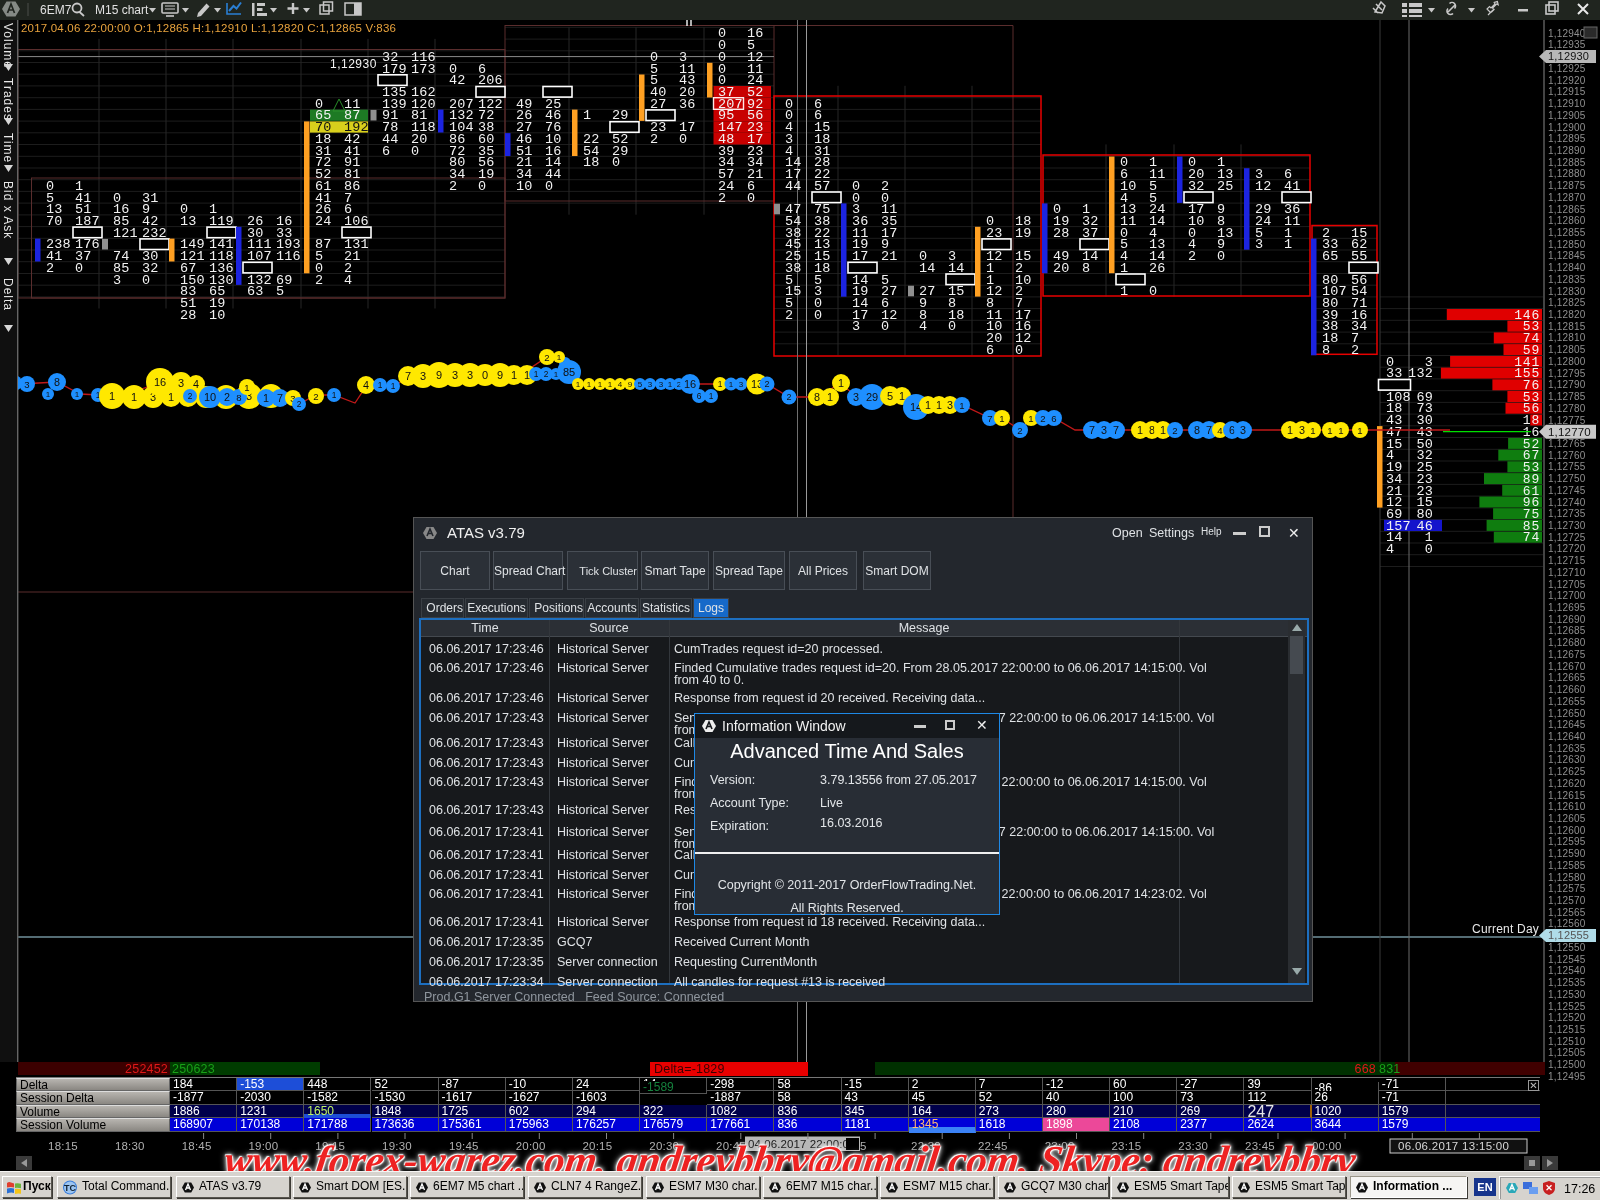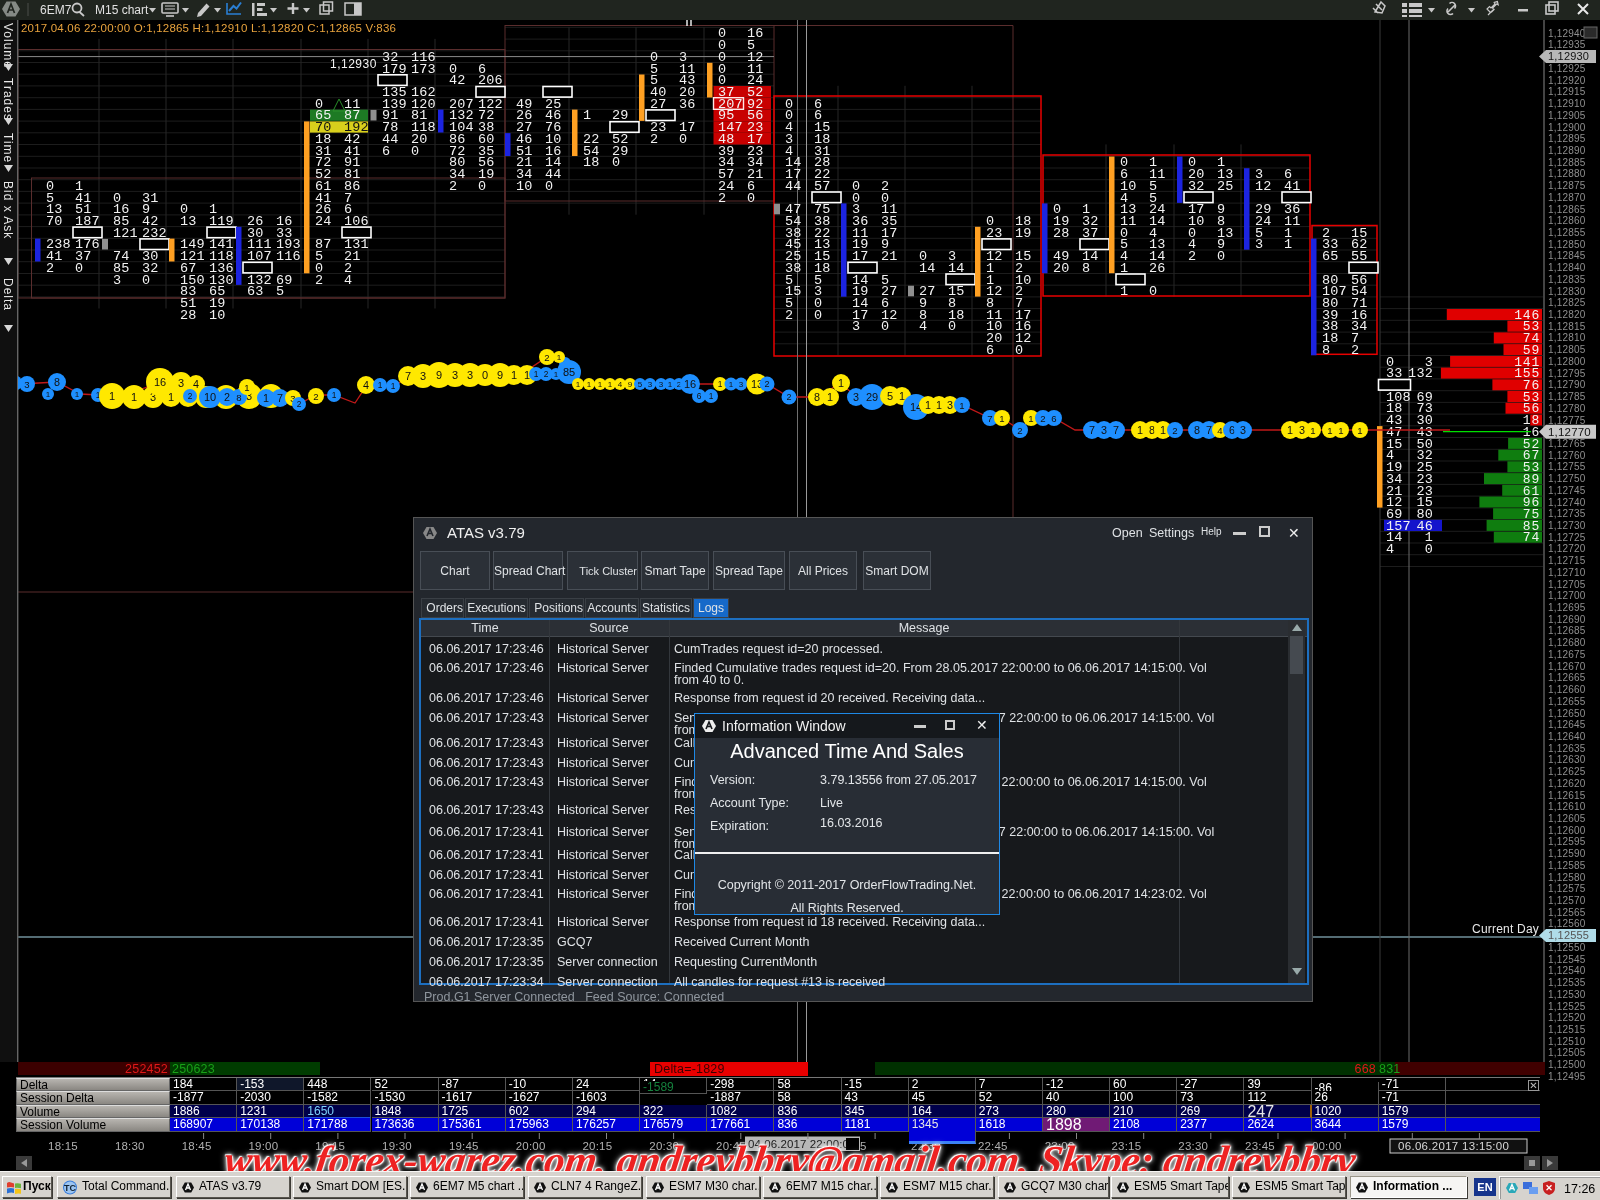--- a/index.html
+++ b/index.html
@@ -1069,21 +1069,21 @@
 <path d="M4 44 h9 l-4.5 7 z"></path>
         <path d="M4 98 h9 l-4.5 7 z"></path>
         <path d="M4 145 h9 l-4.5 7 z"></path>
         <path d="M4 238 h9 l-4.5 7 z"></path>
         <path d="M4 305 h9 l-4.5 7 z"></path>
 </g>
     </svg></div>
 <div class="abs" style="left:16px;top:1077px;width:1524px;height:55px;border-top:1px solid #777">
     <div class="abs" style="left:0;top:0.0px;width:154px;height:13.45px;background:linear-gradient(#b8b5b0,#8a8782);border:1px solid #666;border-top:1px solid #ddd;color:#000;font-size:12px;padding-left:3px;line-height:13px;white-space:nowrap">Delta</div>
     <div class="abs" style="left:154.0px;top:0.0px;width:67.15px;height:13.45px;background:#000;border-right:1px solid #555;border-bottom:1px solid #555;color:#fff;font-size:12px;padding-left:3px;line-height:13px">184</div>
-    <div class="abs" style="left:221.2px;top:0.0px;width:67.15px;height:13.45px;background:#0f172a;border-right:1px solid #555;border-bottom:1px solid #555;color:#fff;font-size:12px;padding-left:3px;line-height:13px">-153</div>
+    <div class="abs" style="left:221.2px;top:0.0px;width:67.15px;height:13.45px;background:#1d4ed8;border-right:1px solid #555;border-bottom:1px solid #555;color:#fff;font-size:12px;padding-left:3px;line-height:13px">-153</div>
     <div class="abs" style="left:288.3px;top:0.0px;width:67.15px;height:13.45px;background:#000;border-right:1px solid #555;border-bottom:1px solid #555;color:#fff;font-size:12px;padding-left:3px;line-height:13px">448</div>
     <div class="abs" style="left:355.5px;top:0.0px;width:67.15px;height:13.45px;background:#000;border-right:1px solid #555;border-bottom:1px solid #555;color:#fff;font-size:12px;padding-left:3px;line-height:13px">52</div>
     <div class="abs" style="left:422.6px;top:0.0px;width:67.15px;height:13.45px;background:#000;border-right:1px solid #555;border-bottom:1px solid #555;color:#fff;font-size:12px;padding-left:3px;line-height:13px">-87</div>
     <div class="abs" style="left:489.8px;top:0.0px;width:67.15px;height:13.45px;background:#000;border-right:1px solid #555;border-bottom:1px solid #555;color:#fff;font-size:12px;padding-left:3px;line-height:13px">-10</div>
     <div class="abs" style="left:556.9px;top:0.0px;width:67.15px;height:13.45px;background:#000;border-right:1px solid #555;border-bottom:1px solid #555;color:#fff;font-size:12px;padding-left:3px;line-height:13px">24</div>
     <div class="abs" style="left:624.1px;top:0.0px;width:67.15px;height:13.45px;background:#000;border-right:1px solid #555;border-bottom:1px solid #555;color:#fff;font-size:12px;padding-left:3px;line-height:13px">14</div>
     <div class="abs" style="left:691.2px;top:0.0px;width:67.15px;height:13.45px;background:#000;border-right:1px solid #555;border-bottom:1px solid #555;color:#fff;font-size:12px;padding-left:3px;line-height:13px">-298</div>
     <div class="abs" style="left:758.4px;top:0.0px;width:67.15px;height:13.45px;background:#000;border-right:1px solid #555;border-bottom:1px solid #555;color:#fff;font-size:12px;padding-left:3px;line-height:13px">58</div>
     <div class="abs" style="left:825.5px;top:0.0px;width:67.15px;height:13.45px;background:#000;border-right:1px solid #555;border-bottom:1px solid #555;color:#fff;font-size:12px;padding-left:3px;line-height:13px">-15</div>
     <div class="abs" style="left:892.7px;top:0.0px;width:67.15px;height:13.45px;background:#000;border-right:1px solid #555;border-bottom:1px solid #555;color:#fff;font-size:12px;padding-left:3px;line-height:13px">2</div>
@@ -1112,21 +1112,21 @@
     <div class="abs" style="left:1027.0px;top:13.4px;width:67.15px;height:13.45px;background:#000;border-right:1px solid #555;border-bottom:1px solid #555;color:#fff;font-size:12px;padding-left:3px;line-height:13px">40</div>
     <div class="abs" style="left:1094.1px;top:13.4px;width:67.15px;height:13.45px;background:#000;border-right:1px solid #555;border-bottom:1px solid #555;color:#fff;font-size:12px;padding-left:3px;line-height:13px">100</div>
     <div class="abs" style="left:1161.2px;top:13.4px;width:67.15px;height:13.45px;background:#000;border-right:1px solid #555;border-bottom:1px solid #555;color:#fff;font-size:12px;padding-left:3px;line-height:13px">73</div>
     <div class="abs" style="left:1228.4px;top:13.4px;width:67.15px;height:13.45px;background:#000;border-right:1px solid #555;border-bottom:1px solid #555;color:#fff;font-size:12px;padding-left:3px;line-height:13px">112</div>
     <div class="abs" style="left:1295.6px;top:13.4px;width:67.15px;height:13.45px;background:#000;border-right:1px solid #555;border-bottom:1px solid #555;color:#fff;font-size:12px;padding-left:3px;line-height:13px">26</div>
     <div class="abs" style="left:1362.7px;top:13.4px;width:67.15px;height:13.45px;background:#000;border-right:1px solid #555;border-bottom:1px solid #555;color:#fff;font-size:12px;padding-left:3px;line-height:13px">-71</div>
     <div class="abs" style="left:1429.9px;top:13.4px;width:94px;height:13.45px;background:#000;border-bottom:1px solid #555"></div>
     <div class="abs" style="left:0;top:26.9px;width:154px;height:13.45px;background:linear-gradient(#b8b5b0,#8a8782);border:1px solid #666;border-top:1px solid #ddd;color:#000;font-size:12px;padding-left:3px;line-height:13px;white-space:nowrap">Volume</div>
     <div class="abs" style="left:154.0px;top:26.9px;width:67.15px;height:13.45px;background:#00004a;border-right:1px solid #555;border-bottom:1px solid #555;color:#fff;font-size:12px;padding-left:3px;line-height:13px">1886</div>
     <div class="abs" style="left:221.2px;top:26.9px;width:67.15px;height:13.45px;background:#00004a;border-right:1px solid #555;border-bottom:1px solid #555;color:#fff;font-size:12px;padding-left:3px;line-height:13px">1231</div>
-    <div class="abs" style="left:288.3px;top:26.9px;width:67.15px;height:13.45px;background:#00004a;border-right:1px solid #555;border-bottom:1px solid #1d4ed8;color:#7dd3fc;font-size:12px;padding-left:3px;line-height:13px">1650</div>
+    <div class="abs" style="left:288.3px;top:26.9px;width:67.15px;height:13.45px;background:#00004a;border-right:1px solid #555;border-bottom:4px solid #1d4ed8;color:#bef264;font-size:12px;padding-left:3px;line-height:13px">1650</div>
     <div class="abs" style="left:355.5px;top:26.9px;width:67.15px;height:13.45px;background:#00004a;border-right:1px solid #555;border-bottom:1px solid #555;color:#fff;font-size:12px;padding-left:3px;line-height:13px">1848</div>
     <div class="abs" style="left:422.6px;top:26.9px;width:67.15px;height:13.45px;background:#00004a;border-right:1px solid #555;border-bottom:1px solid #555;color:#fff;font-size:12px;padding-left:3px;line-height:13px">1725</div>
     <div class="abs" style="left:489.8px;top:26.9px;width:67.15px;height:13.45px;background:#00004a;border-right:1px solid #555;border-bottom:1px solid #555;color:#fff;font-size:12px;padding-left:3px;line-height:13px">602</div>
     <div class="abs" style="left:556.9px;top:26.9px;width:67.15px;height:13.45px;background:#00004a;border-right:1px solid #555;border-bottom:1px solid #555;color:#fff;font-size:12px;padding-left:3px;line-height:13px">294</div>
     <div class="abs" style="left:624.1px;top:26.9px;width:67.15px;height:13.45px;background:#00004a;border-right:1px solid #555;border-bottom:1px solid #555;color:#fff;font-size:12px;padding-left:3px;line-height:13px">322</div>
     <div class="abs" style="left:691.2px;top:26.9px;width:67.15px;height:13.45px;background:#00004a;border-right:1px solid #555;border-bottom:1px solid #555;color:#fff;font-size:12px;padding-left:3px;line-height:13px">1082</div>
     <div class="abs" style="left:758.4px;top:26.9px;width:67.15px;height:13.45px;background:#00004a;border-right:1px solid #555;border-bottom:1px solid #555;color:#fff;font-size:12px;padding-left:3px;line-height:13px">836</div>
     <div class="abs" style="left:825.5px;top:26.9px;width:67.15px;height:13.45px;background:#00004a;border-right:1px solid #555;border-bottom:1px solid #555;color:#fff;font-size:12px;padding-left:3px;line-height:13px">345</div>
     <div class="abs" style="left:892.7px;top:26.9px;width:67.15px;height:13.45px;background:#00004a;border-right:1px solid #555;border-bottom:1px solid #555;color:#fff;font-size:12px;padding-left:3px;line-height:13px">164</div>
     <div class="abs" style="left:959.8px;top:26.9px;width:67.15px;height:13.45px;background:#00004a;border-right:1px solid #555;border-bottom:1px solid #555;color:#fff;font-size:12px;padding-left:3px;line-height:13px">273</div>
@@ -1142,23 +1142,23 @@
     <div class="abs" style="left:221.2px;top:40.3px;width:67.15px;height:13.45px;background:#0000d8;border-right:1px solid #555;border-bottom:1px solid #555;color:#fff;font-size:12px;padding-left:3px;line-height:13px">170138</div>
     <div class="abs" style="left:288.3px;top:40.3px;width:67.15px;height:13.45px;background:#0000d8;border-right:1px solid #555;border-bottom:1px solid #555;color:#fff;font-size:12px;padding-left:3px;line-height:13px">171788</div>
     <div class="abs" style="left:355.5px;top:40.3px;width:67.15px;height:13.45px;background:#0000d8;border-right:1px solid #555;border-bottom:1px solid #555;color:#fff;font-size:12px;padding-left:3px;line-height:13px">173636</div>
     <div class="abs" style="left:422.6px;top:40.3px;width:67.15px;height:13.45px;background:#0000d8;border-right:1px solid #555;border-bottom:1px solid #555;color:#fff;font-size:12px;padding-left:3px;line-height:13px">175361</div>
     <div class="abs" style="left:489.8px;top:40.3px;width:67.15px;height:13.45px;background:#0000d8;border-right:1px solid #555;border-bottom:1px solid #555;color:#fff;font-size:12px;padding-left:3px;line-height:13px">175963</div>
     <div class="abs" style="left:556.9px;top:40.3px;width:67.15px;height:13.45px;background:#0000d8;border-right:1px solid #555;border-bottom:1px solid #555;color:#fff;font-size:12px;padding-left:3px;line-height:13px">176257</div>
     <div class="abs" style="left:624.1px;top:40.3px;width:67.15px;height:13.45px;background:#0000d8;border-right:1px solid #555;border-bottom:1px solid #555;color:#fff;font-size:12px;padding-left:3px;line-height:13px">176579</div>
     <div class="abs" style="left:691.2px;top:40.3px;width:67.15px;height:13.45px;background:#0000d8;border-right:1px solid #555;border-bottom:1px solid #555;color:#fff;font-size:12px;padding-left:3px;line-height:13px">177661</div>
     <div class="abs" style="left:758.4px;top:40.3px;width:67.15px;height:13.45px;background:#0000d8;border-right:1px solid #555;border-bottom:1px solid #555;color:#fff;font-size:12px;padding-left:3px;line-height:13px">836</div>
     <div class="abs" style="left:825.5px;top:40.3px;width:67.15px;height:13.45px;background:#0000d8;border-right:1px solid #555;border-bottom:1px solid #555;color:#fff;font-size:12px;padding-left:3px;line-height:13px">1181</div>
-    <div class="abs" style="left:892.7px;top:40.3px;width:67.15px;height:26px;background:#0000d8;border-right:1px solid #555;border-bottom:3px solid #3b82f6;color:#e5e5e5;font-size:12px;padding-left:3px;line-height:13px">1345</div>
+    <div class="abs" style="left:892.7px;top:40.3px;width:67.15px;height:15px;background:#0000d8;border-right:1px solid #555;border-bottom:6px solid #3b82f6;color:#fdba74;font-size:12px;padding-left:3px;line-height:13px">1345</div>
     <div class="abs" style="left:959.8px;top:40.3px;width:67.15px;height:13.45px;background:#0000d8;border-right:1px solid #555;border-bottom:1px solid #555;color:#fff;font-size:12px;padding-left:3px;line-height:13px">1618</div>
-    <div class="abs" style="left:1027.0px;top:40.3px;width:67.15px;height:13.45px;background:#701a75;border-right:1px solid #555;border-bottom:1px solid #555;color:#fff;font-size:16px;padding-left:3px;line-height:13px">1898</div>
+    <div class="abs" style="left:1027.0px;top:40.3px;width:67.15px;height:13.45px;background:#ec4899;border-right:1px solid #555;border-bottom:1px solid #555;color:#fff;font-size:12px;padding-left:3px;line-height:13px">1898</div>
     <div class="abs" style="left:1094.1px;top:40.3px;width:67.15px;height:13.45px;background:#0000d8;border-right:1px solid #555;border-bottom:1px solid #555;color:#fff;font-size:12px;padding-left:3px;line-height:13px">2108</div>
     <div class="abs" style="left:1161.2px;top:40.3px;width:67.15px;height:13.45px;background:#0000d8;border-right:1px solid #555;border-bottom:1px solid #555;color:#fff;font-size:12px;padding-left:3px;line-height:13px">2377</div>
     <div class="abs" style="left:1228.4px;top:40.3px;width:67.15px;height:13.45px;background:#0000d8;border-right:1px solid #555;border-bottom:1px solid #555;color:#fff;font-size:12px;padding-left:3px;line-height:13px">2624</div>
     <div class="abs" style="left:1295.6px;top:40.3px;width:67.15px;height:13.45px;background:#0000d8;border-right:1px solid #555;border-bottom:1px solid #555;color:#fff;font-size:12px;padding-left:3px;line-height:13px">3644</div>
     <div class="abs" style="left:1362.7px;top:40.3px;width:67.15px;height:13.45px;background:#0000d8;border-right:1px solid #555;border-bottom:1px solid #555;color:#fff;font-size:12px;padding-left:3px;line-height:13px">1579</div>
     <div class="abs" style="left:1429.9px;top:40.3px;width:94px;height:13.45px;background:#0000d8;border-bottom:1px solid #555"></div>
     <div class="abs" style="left:1512px;top:2px;width:11px;height:11px;border:1px solid #999;color:#bbb;font-size:10px;line-height:10px;text-align:center">✕</div>
   </div>
 <div class="abs" style="left:413px;top:517px;width:900px;height:485px;background:#23272d;border:1px solid #555;color:#dfe2e5">
  <div class="abs" style="left:6px;top:5px;width:20px;height:20px">

